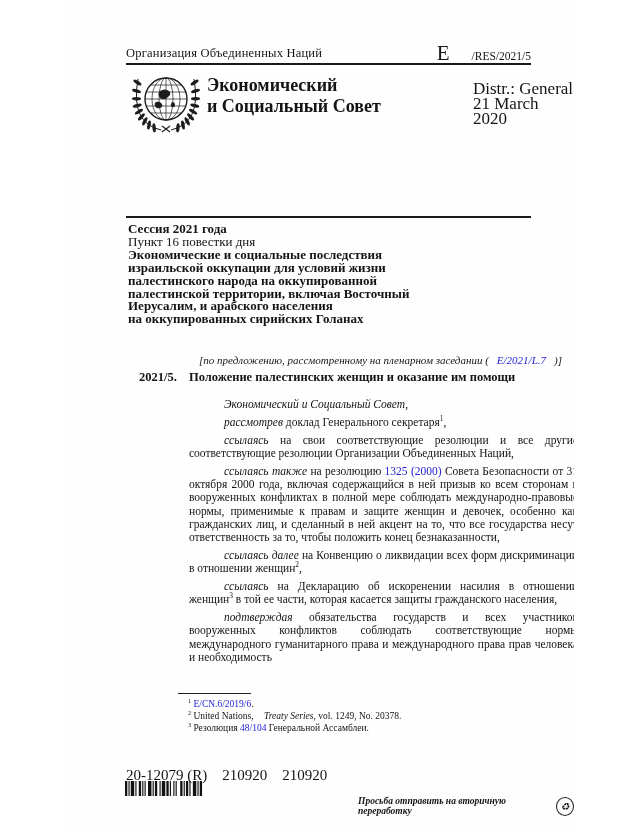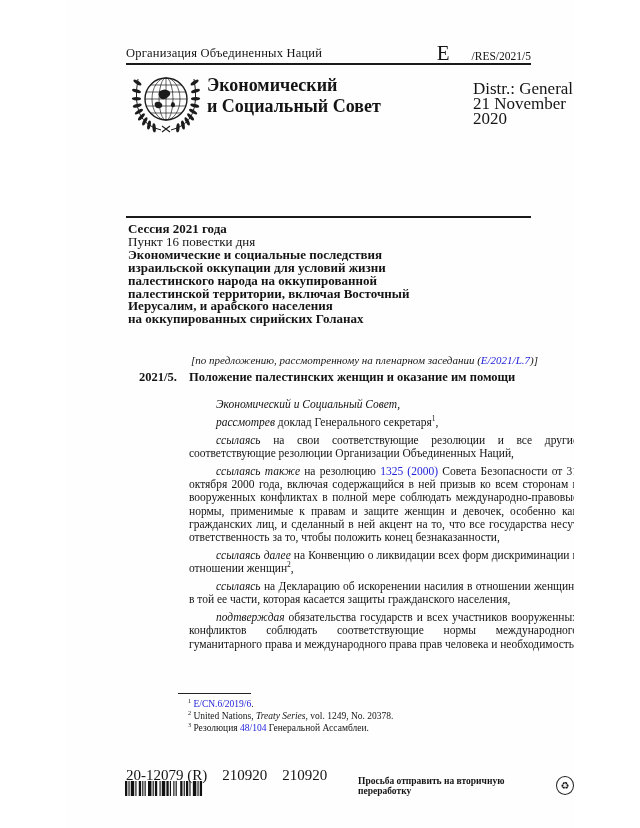--- a/index.html
+++ b/index.html
@@ -1,21 +1,21 @@
 <!DOCTYPE html>
 <html><head>
 <meta charset="utf-8">
 <style>
   html,body { margin:0; padding:0; background:#ffffff; }
   .page {
     position:relative; width:508px; height:828px; margin:0 auto;
     background:#fefefdfa; background-color:#fefefe;
     font-family:"Liberation Serif", serif; color:#141414; overflow:hidden;
   }
-  .it { font-style:italic; }
+  .it { font-style:italic;margin-left:8px; }
   a.doclink { color:#2323d8; text-decoration:none; }
   a.doclink.it { font-style:italic; }
   sup { font-size:0.65em; line-height:0; }
 
   
   .org-name { position:absolute; left:60px; top:46px; font-size:12.5px; letter-spacing:0.2px; }
   .doc-symbol { position:absolute; right:43px; top:41px; white-space:nowrap; }
   .doc-symbol .big-e { font-size:21px; }
   .doc-symbol .suffix { font-size:11.5px;margin-left:22px; }
   .rule-top { position:absolute; left:60px; right:43px; top:63px; height:1.6px; background:#1a1a1a; }
@@ -38,22 +38,22 @@
   .body-paras p { margin:0 0 4.5px 0; text-indent:27px; }
 
   
   .footnotes { position:absolute; left:112px; top:693px; width:420px; font-size:9.5px; line-height:11.8px; }
   .fn-sep { width:73px; height:1px; background:#222; margin-bottom:5px; }
   .footnote { padding-left:10px; }
 
   
   .job-line { position:absolute; left:60px; top:767px; font-size:15px; white-space:pre; }
   .barcode { position:absolute; left:59px; top:781px; }
-  .recycle-line { position:absolute; left:292px; top:776px; display:flex; gap:5px;
-                  font-size:9.5px; font-weight:bold; }
+  .recycle-line { position:absolute; left:292px; top:796px; display:flex; align-items:center; gap:5px;
+                  font-size:9.5px; font-weight:bold;font-style:italic; }
   .recycle-badge { display:inline-flex; align-items:center; justify-content:center;
                    width:17px; height:17px; border:1.1px solid #222; border-radius:50%;
                    font-size:10px; font-weight:normal; }
   .qr { position:absolute; left:523px; top:740px; }
 </style>
 </head>
 <body>
 
 <div class="page">
 
@@ -99,21 +99,21 @@
       <path d="M35 63 L43 57 M35 57 L43 63" stroke="#1c1c1c" stroke-width="1.1"></path>
     </svg>
 
   <div class="council-name">
     <div>Экономический</div>
     <div>и Социальный Совет</div>
   </div>
 
   <div class="distr-block">
     <div>Distr.: General</div>
-    <div>21 November 2020</div>
+    <div>21 March 2020</div>
   </div>
 
   <div class="rule-mid"></div>
 
   <div class="session-block">
     <div class="bold">Сессия 2021 года</div>
     <div>Пункт 16 повестки дня</div>
     <div class="bold" id="agenda-title">
         <div>Экономические и социальные последствия</div>
         <div>израильской оккупации для условий жизни</div>

